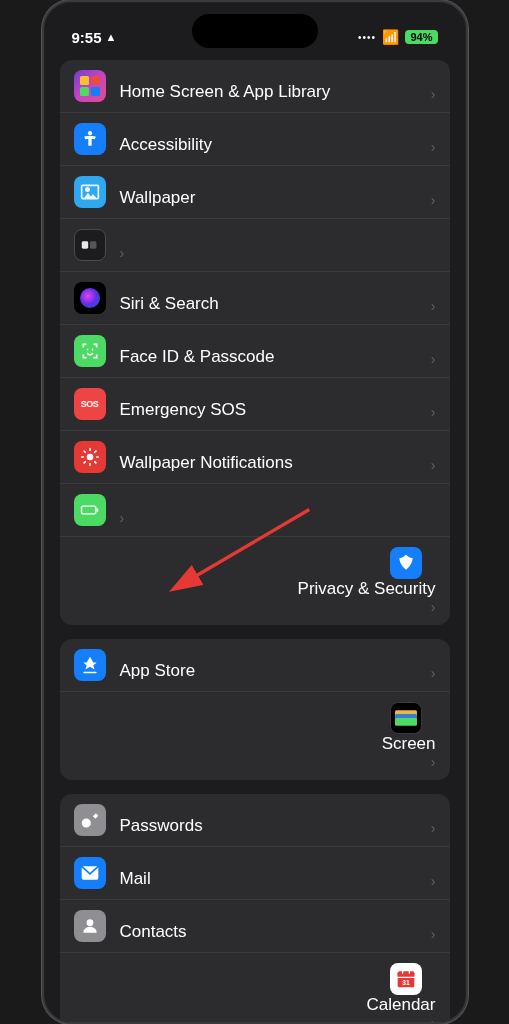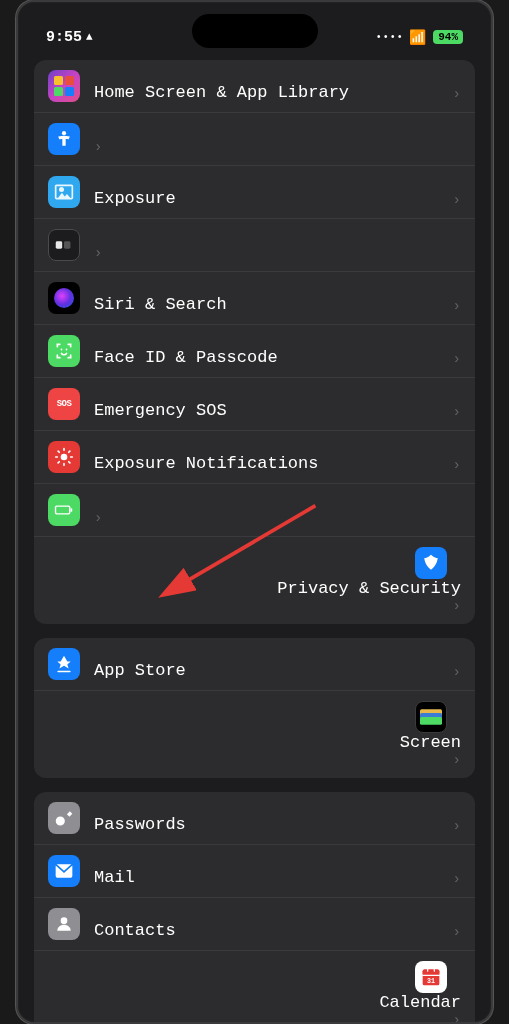--- a/index.html
+++ b/index.html
@@ -7,29 +7,28 @@
     body {
       background: #1a1a1a;
       display: flex;
       justify-content: center;
       align-items: center;
       min-height: 100vh;
       font-family: -apple-system, BlinkMacSystemFont, 'SF Pro Display', 'Helvetica Neue', sans-serif;
     }
 
     .phone-frame {
-      width: 477px;
+      width: 426px;
       height: 1024px;
       background: #1c1c1e;
-      border-radius: 18px;
+      border-radius: 29px;
       border: 2px solid #3a3a3c;
       position: relative;
       overflow: hidden;
       box-shadow: 0 0 0 1px #555, inset 0 0 0 1px #222;
-      font-family: Liberation Mono, monospace;
     }
 
     
     .dynamic-island {
       position: absolute;
       top: 12px;
       left: 50%;
       transform: translateX(-50%);
       width: 126px;
       height: 34px;
@@ -241,31 +240,32 @@
           <span class="row-chevron">›</span>
         </div>
 
         <div class="settings-row">
           <div class="row-icon icon-accessibility">
             <svg width="20" height="20" viewBox="0 0 24 24" fill="white">
               <circle cx="12" cy="5" r="2.5"></circle>
               <path d="M12 8c-4 0-7 1-7 1l1.5 3.5S8 12 10 12v8h2v-5h0v5h2v-8c2 0 3.5.5 3.5.5L19 9s-3-1-7-1z"></path>
             </svg>
           </div>
+          <span class="row-label">Accessibility</span>
           <span class="row-chevron">›</span>
         </div>
 
         <div class="settings-row">
           <div class="row-icon icon-wallpaper">
             <svg width="20" height="20" viewBox="0 0 24 24" fill="white" opacity="0.9">
               <circle cx="9" cy="9" r="3"></circle>
               <path d="M21 3H3C2 3 1 4 1 5v14c0 1 1 2 2 2h18c1 0 2-1 2-2V5c0-1-1-2-2-2zm0 16H3V5h18v14zM5 19l4.5-6 3.5 4.5 2.5-3 4 4.5H5z"></path>
             </svg>
           </div>
-          <span class="row-label">Exposure</span>
+          <span class="row-label">Wallpaper</span>
           <span class="row-chevron">›</span>
         </div>
 
         <div class="settings-row">
           <div class="row-icon icon-standby" style="background:#1c1c1e; border:1px solid #4a4a4c;">
             <svg width="22" height="22" viewBox="0 0 24 24">
               <rect x="3" y="8" width="7" height="8" rx="1.5" fill="#e8e8e8"></rect>
               <rect x="12" y="8" width="7" height="8" rx="1.5" fill="#555"></rect>
             </svg>
           </div>
@@ -304,21 +304,21 @@
           <span class="row-chevron">›</span>
         </div>
 
         <div class="settings-row">
           <div class="row-icon icon-exposure" style="background:#e53935;">
             <svg width="20" height="20" viewBox="0 0 24 24" fill="white">
               <circle cx="12" cy="12" r="4"></circle>
               <path d="M12 2v2M12 20v2M2 12h2M20 12h2M4.93 4.93l1.41 1.41M17.66 17.66l1.41 1.41M4.93 19.07l1.41-1.41M17.66 6.34l1.41-1.41" stroke="white" stroke-width="2" stroke-linecap="round"></path>
             </svg>
           </div>
-          <span class="row-label">Exposure Notifications</span>
+          <span class="row-label">Wallpaper Notifications</span>
           <span class="row-chevron">›</span>
         </div>
 
         <div class="settings-row" style="position:relative;">
           <div class="row-icon icon-battery" style="background:#4cd964;">
             <svg width="22" height="22" viewBox="0 0 24 24" fill="white">
               <rect x="2" y="7" width="17" height="10" rx="2" fill="white"></rect>
               <rect x="19" y="10" width="2" height="4" rx="1" fill="white"></rect>
               <rect x="3.5" y="8.5" width="14" height="7" rx="1" fill="#4cd964"></rect>
             </svg>

